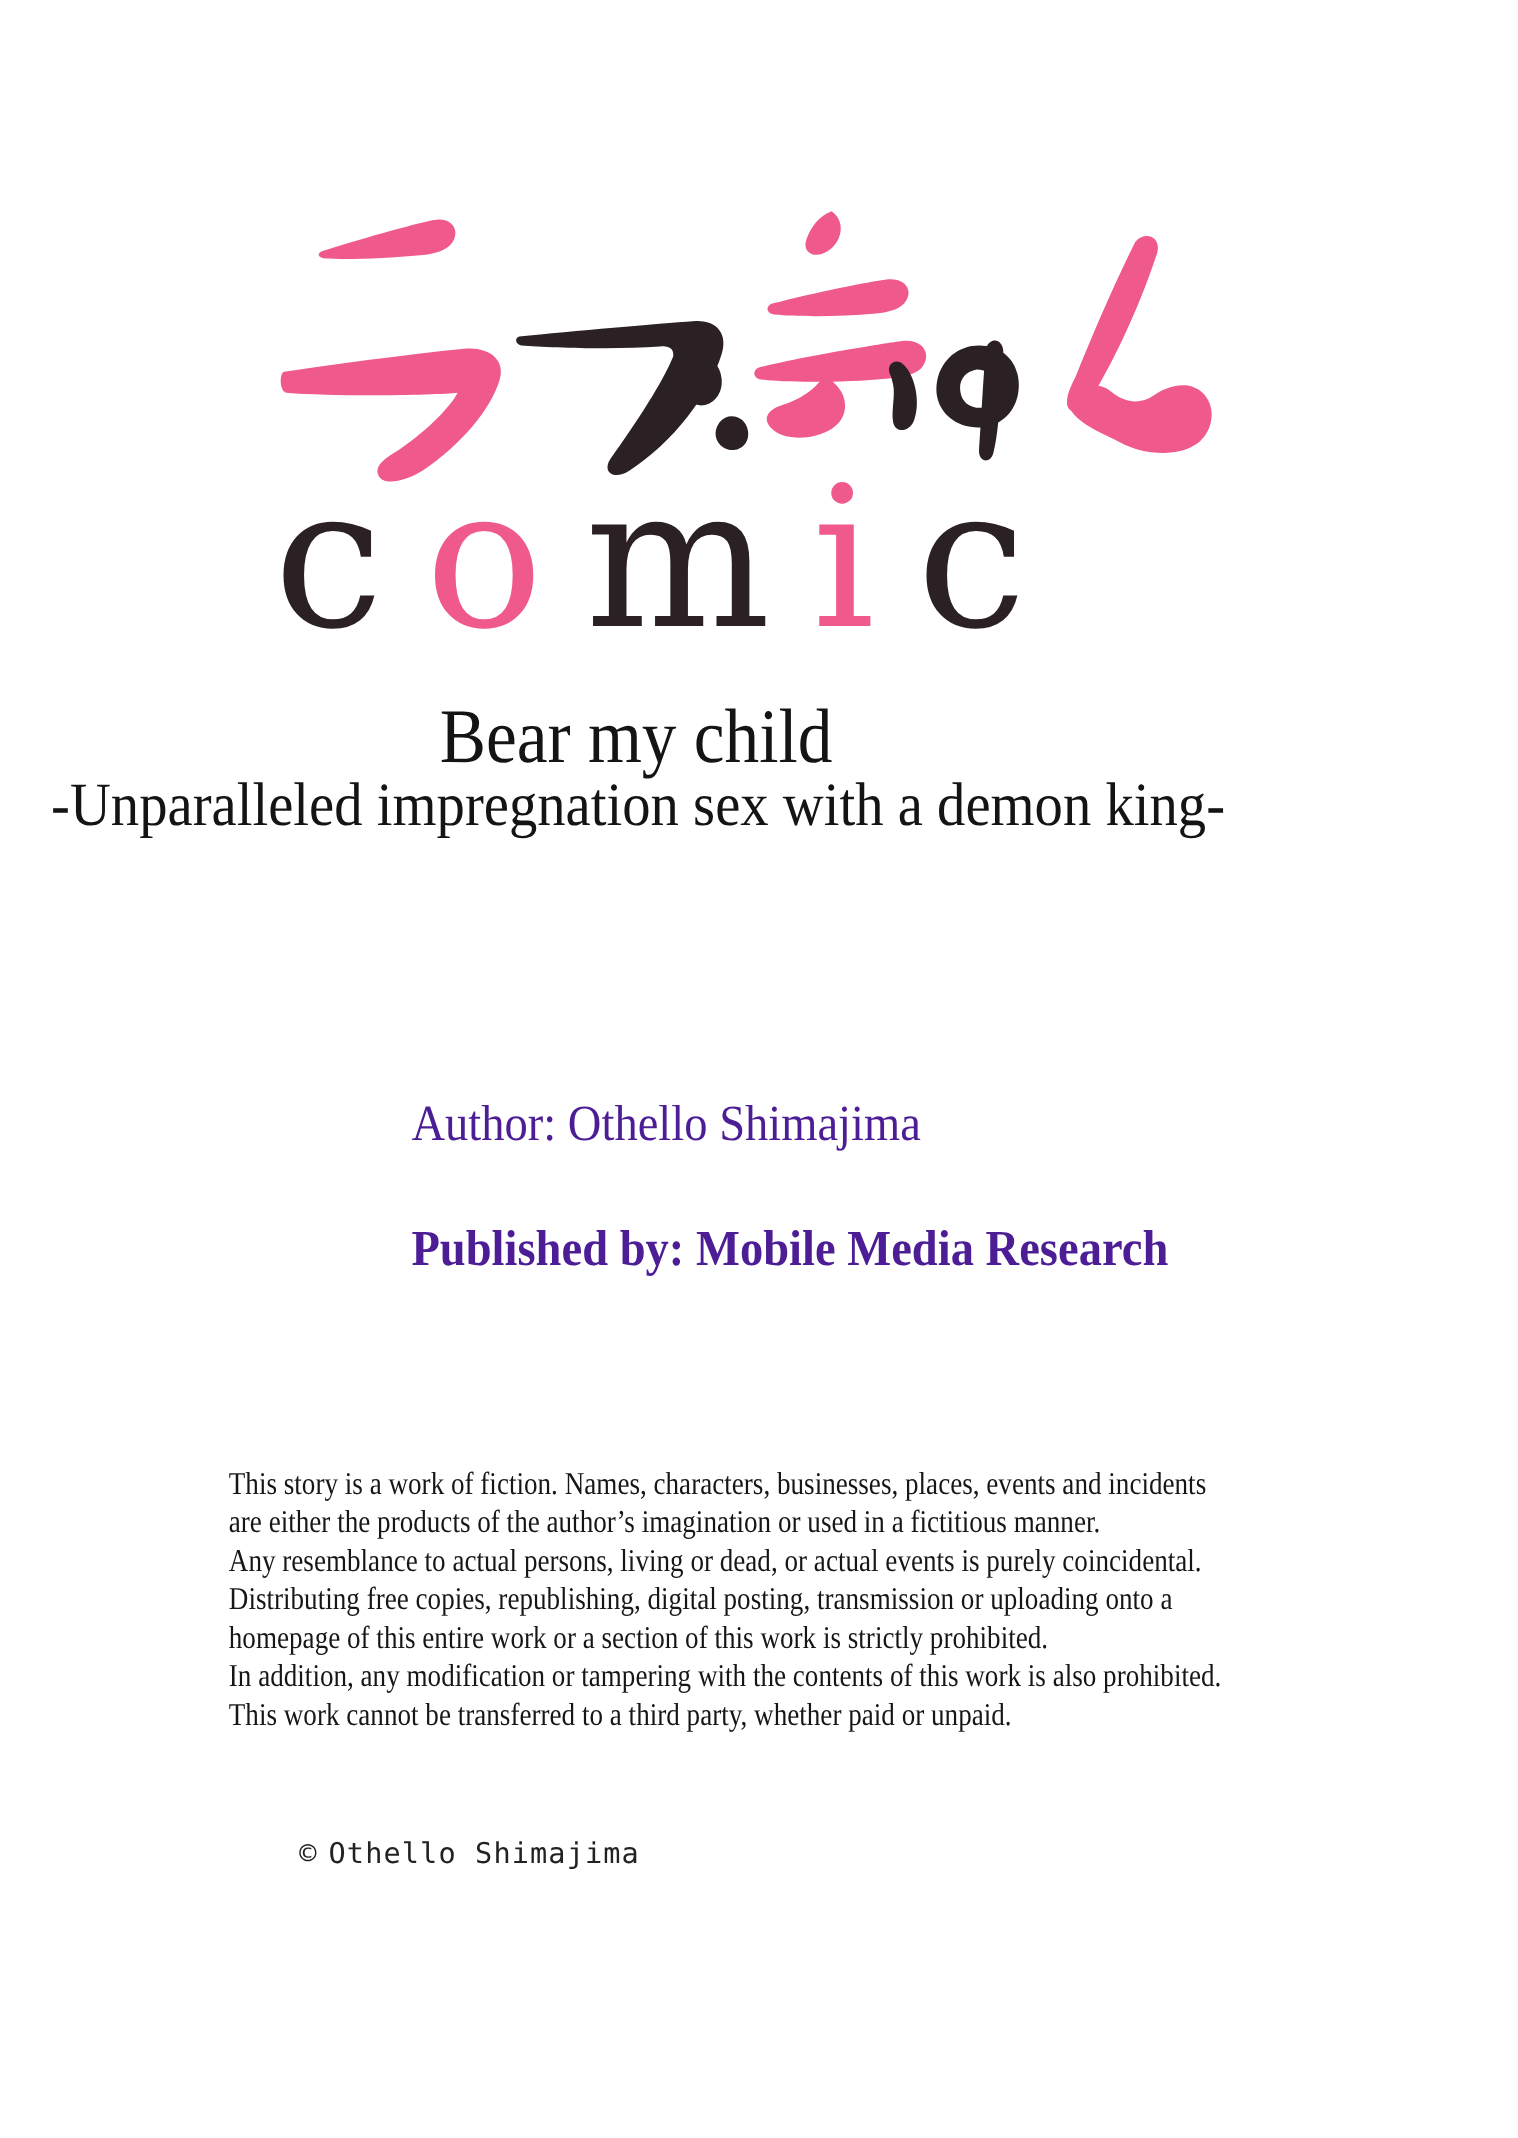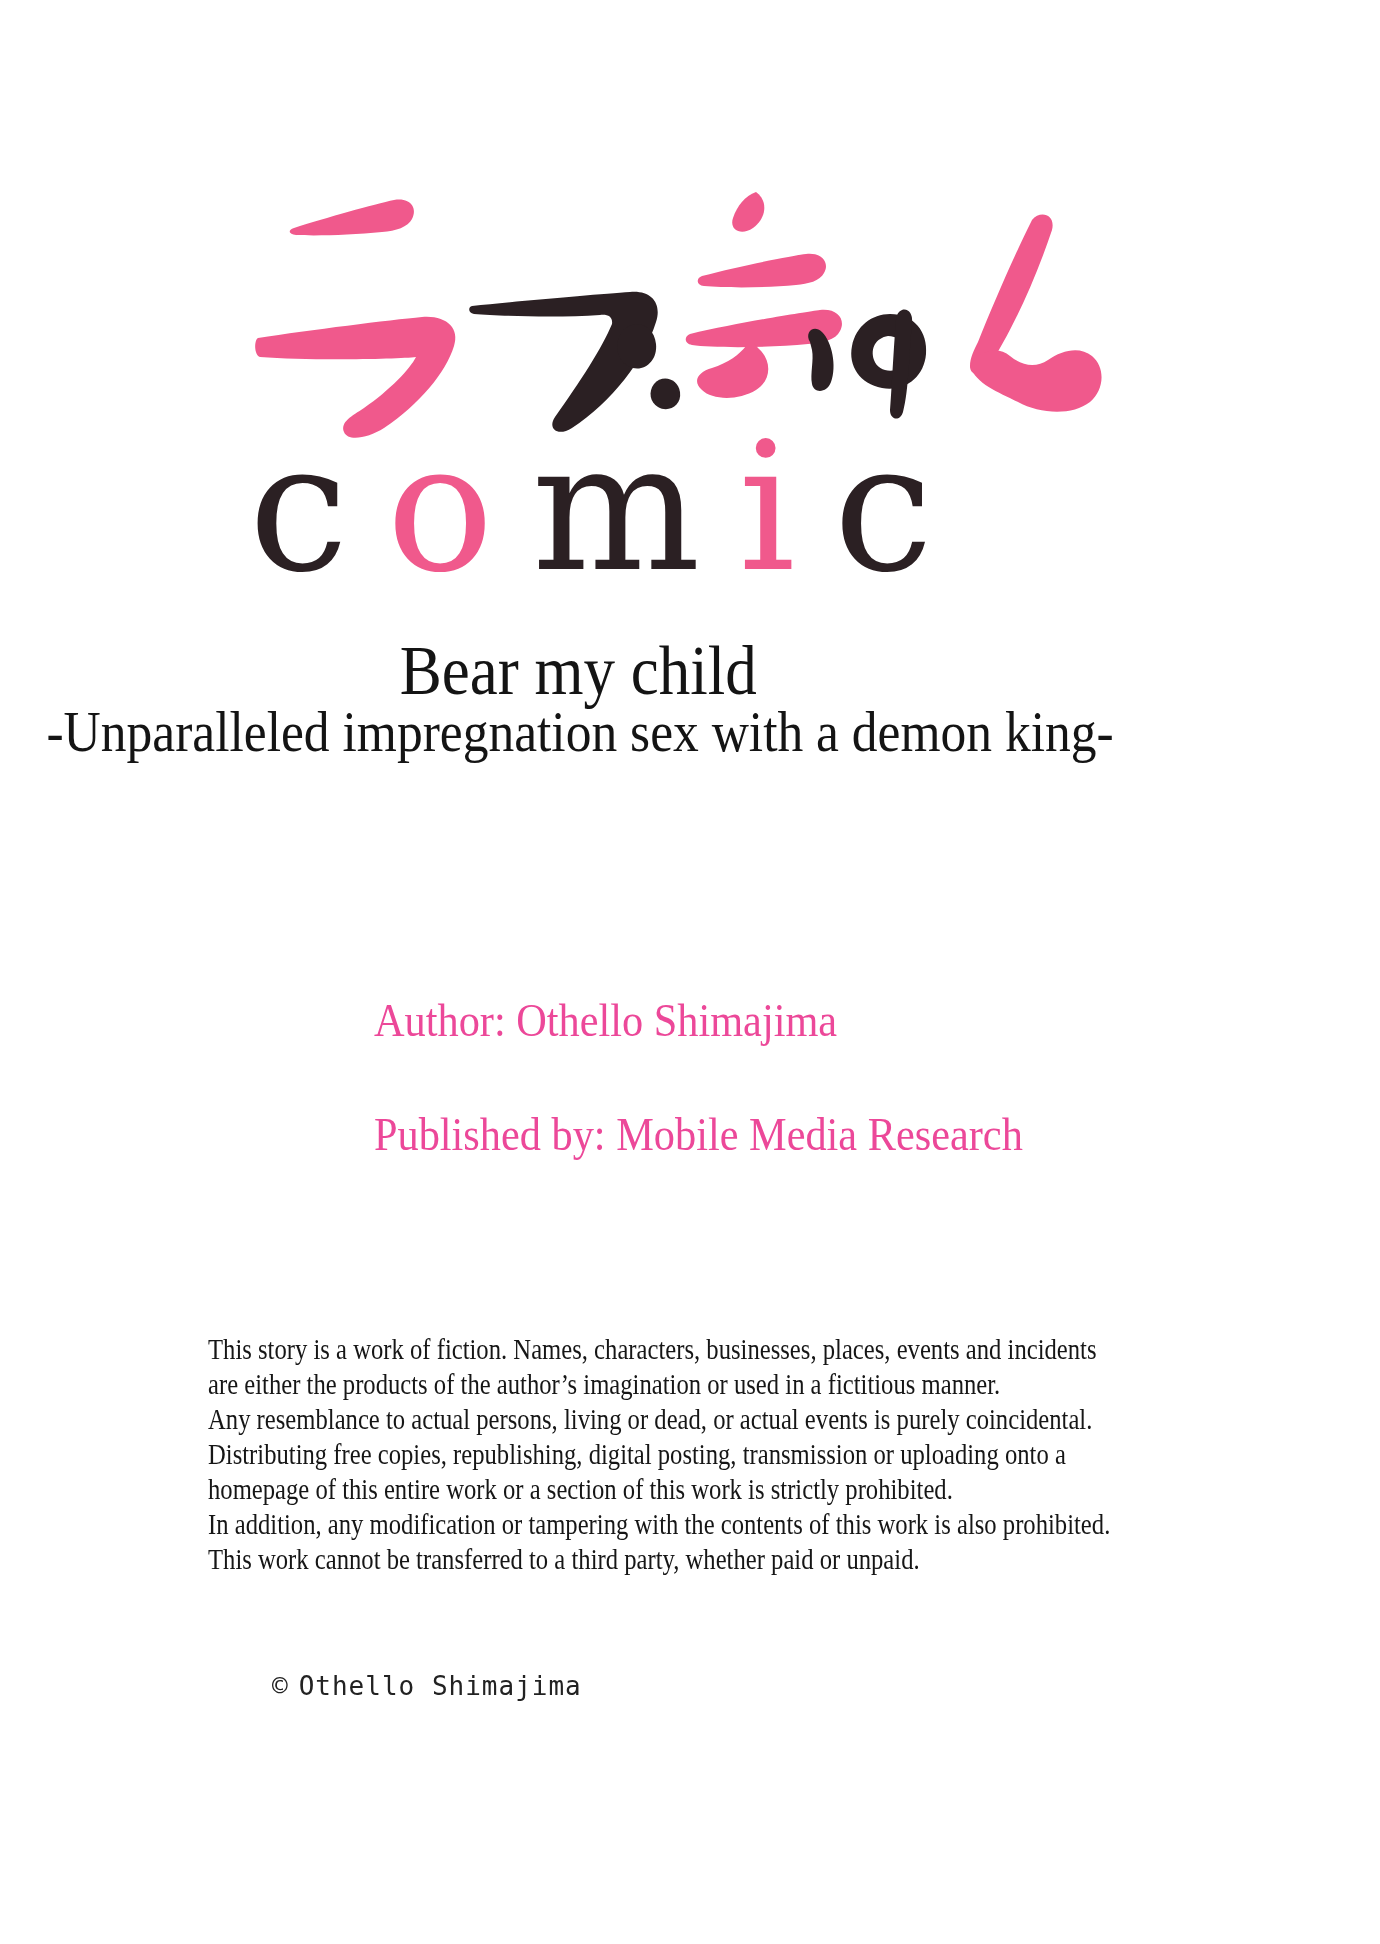--- a/index.html
+++ b/index.html
@@ -36,27 +36,27 @@
   }
   #subtitle-row{position:absolute;left:0;top:704px;width:1152px;text-align:center;}
   #subtitle-row .scaled{
     display:inline-block;transform:scaleX(0.92);transform-origin:center top;
     font-size:56px;line-height:1;color:#141414;white-space:nowrap;
   }
 
   
   .credit-line{
     position:absolute;left:374px;
-    font-size:46px;line-height:1;color:#ec4899;white-space:nowrap;
+    font-size:46px;line-height:1;color:#4c1d95;white-space:nowrap;
   }
   .credit-line .scaled{
     display:inline-block;transform:scaleX(0.92);transform-origin:left top;white-space:nowrap;
   }
   #author-line{top:998px;}
-  #publisher-line{top:1112px;}
+  #publisher-line{top:1112px;font-weight:bold;}
 
   
   #disclaimer{
     position:absolute;left:208px;top:1332px;
     font-size:29px;line-height:35px;color:#161616;
     transform:scaleX(0.85);transform-origin:left top;
     white-space:nowrap;
   }
 
   

